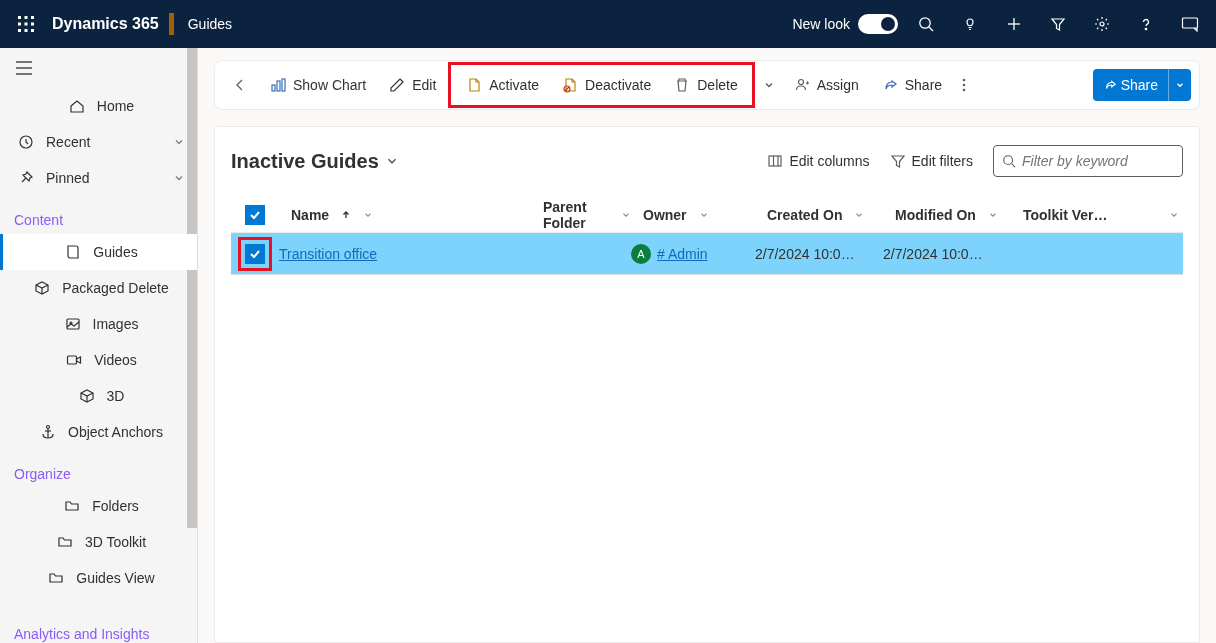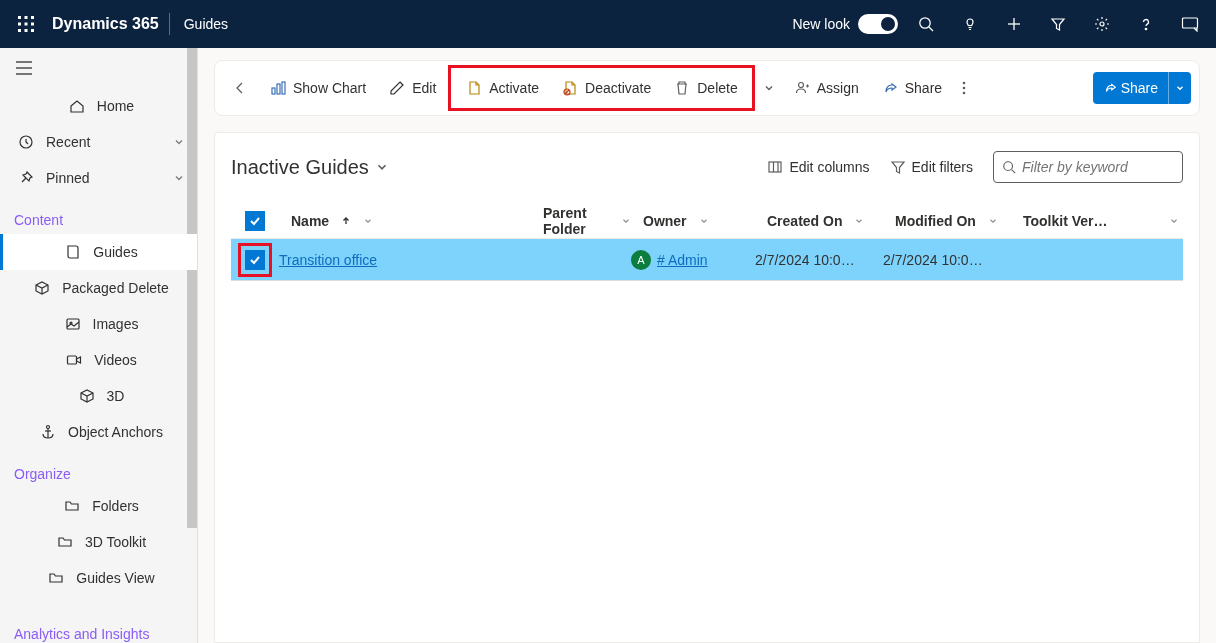--- a/index.html
+++ b/index.html
@@ -1,52 +1,52 @@
 <!DOCTYPE html>
 <html><head>
 <meta charset="utf-8">
 <style>
   * { box-sizing: border-box; margin: 0; padding: 0; }
   body { font-family: "Segoe UI", Arial, sans-serif; font-size: 14px; color: #323130; background: #fff; width: 1216px; height: 643px; overflow: hidden; }
   
   .topbar { height: 48px; background: #0c2340; color: #fff; display: flex; align-items: center; padding: 0 4px; }
   .waffle { width: 48px; height: 48px; display: flex; align-items: center; justify-content: center; cursor: pointer; }
-  .brand { font-size: 16px; font-weight: 600; padding: 0 10px 0 4px; border-right: 1px solid #a16207; line-height: 22px; }
+  .brand { font-size: 16px; font-weight: 600; padding: 0 10px 0 4px; border-right: 5px solid #a16207; line-height: 22px; }
   .app-name { padding: 0 14px; font-size: 14px; }
   .topbar-spacer { flex: 1; }
   .newlook { display: flex; align-items: center; gap: 8px; font-size: 14px; padding-right: 6px; }
   .toggle { width: 40px; height: 20px; border-radius: 10px; background: #fff; position: relative; }
   .toggle-knob { width: 14px; height: 14px; border-radius: 50%; background: #0c2340; position: absolute; top: 3px; right: 3px; }
   .top-icn { width: 44px; height: 48px; display: flex; align-items: center; justify-content: center; cursor: pointer; }
   svg { display: block; }
 
   .shell { display: flex; height: 595px; }
   .sidebar { width: 198px; background: #f5f5f5; border-right: 1px solid #e1dfdd; position: relative; height: 100%; overflow-y: auto; }
   .sb-scroll { width: 10px; background: #c8c6c4; position: absolute; right: 0; top: 0; height: 480px; }
   .hambox { height: 40px; display: flex; align-items: center; padding-left: 16px; }
   .sb-item { height: 36px; display: flex; align-items: center; padding: 0 12px 0 16px; cursor: pointer; font-size: 14px; color: #323130; justify-content: center; }
   .sb-item .ico { width: 20px; margin-right: 10px; display: flex; align-items: center; justify-content: center; }
   .sb-item .chev { margin-left: auto; opacity: 0.6; }
   .sb-item.selected { background: #fff; position: relative; }
   .sb-item.selected::before { content: ""; position: absolute; left: 0; top: 0; bottom: 0; width: 3px; background: #0078d4; }
   .sb-section { padding: 16px 0 6px 14px; font-size: 14px; font-weight: 400; color: #8b5cf6; }
 
   .main { flex: 1; background: #faf9f8; display: flex; flex-direction: column; padding: 12px 16px 0 16px; }
-  .cmdbar { height: 56px; background: #fff; border: 1px solid #edebea; border-radius: 8px; display: flex; align-items: center; padding: 0 8px; gap: 2px; }
+  .cmdbar { height: 50px; background: #fff; border: 1px solid #edebea; border-radius: 8px; display: flex; align-items: center; padding: 0 8px; gap: 2px; }
   .cmd { display: flex; align-items: center; height: 38px; padding: 0 10px; cursor: pointer; font-size: 14px; gap: 6px; border-radius: 2px; }
   .cmd .ci { width: 18px; height: 18px; display: flex; align-items: center; justify-content: center; }
   .back { width: 34px; justify-content: center; padding: 0; }
   .highlight-group { border: 3px solid #e81123; display: flex; align-items: center; height: 46px; padding: 0 4px; gap: 2px; }
   .cmd-spacer { flex: 1; }
   .share-btn { background: #0078d4; color: #fff; display: flex; align-items: center; padding: 0 6px 0 10px; height: 32px; border-radius: 4px; cursor: pointer; gap: 4px; font-size: 14px;}
   .share-btn .sep { height: 32px; width: 1px; background: rgba(255,255,255,0.4); margin: 0 2px 0 6px; }
   
   .content { background: #fff; border: 1px solid #edebea; border-radius: 4px 4px 0 0; margin-top: 16px; flex: 1; padding: 18px 16px 0 16px; }
   .view-hdr { display: flex; align-items: center; }
-  .view-title { font-size: 20px; font-weight: 400; display: flex; align-items: center; gap: 6px; cursor: pointer; }
+  .view-title { font-size: 20px; font-weight: 700; display: flex; align-items: center; gap: 6px; cursor: pointer; }
   .hdr-spacer { flex: 1; }
   .hdr-btn { display: flex; align-items: center; gap: 6px; padding: 0 10px; height: 32px; cursor: pointer; font-size: 14px; }
   .search { width: 190px; height: 32px; border: 1px solid #605e5c; border-radius: 4px; display: flex; align-items: center; padding: 0 8px; gap: 6px; margin-left: 10px; }
   .search input { border: none; outline: none; font-size: 14px; flex: 1; background: transparent; font-style: italic; color: #605e5c; }
 
   .grid { margin-top: 20px; }
   .grid-head { display: flex; align-items: center; height: 36px; border-bottom: 1px solid #edebea; font-weight: 600; font-size: 14px; }
   .col-chk { width: 48px; display: flex; justify-content: center; }
   .col { display: flex; align-items: center; gap: 12px; cursor: pointer; padding-left: 12px; }
   .col .dd { opacity: 0.7; }

